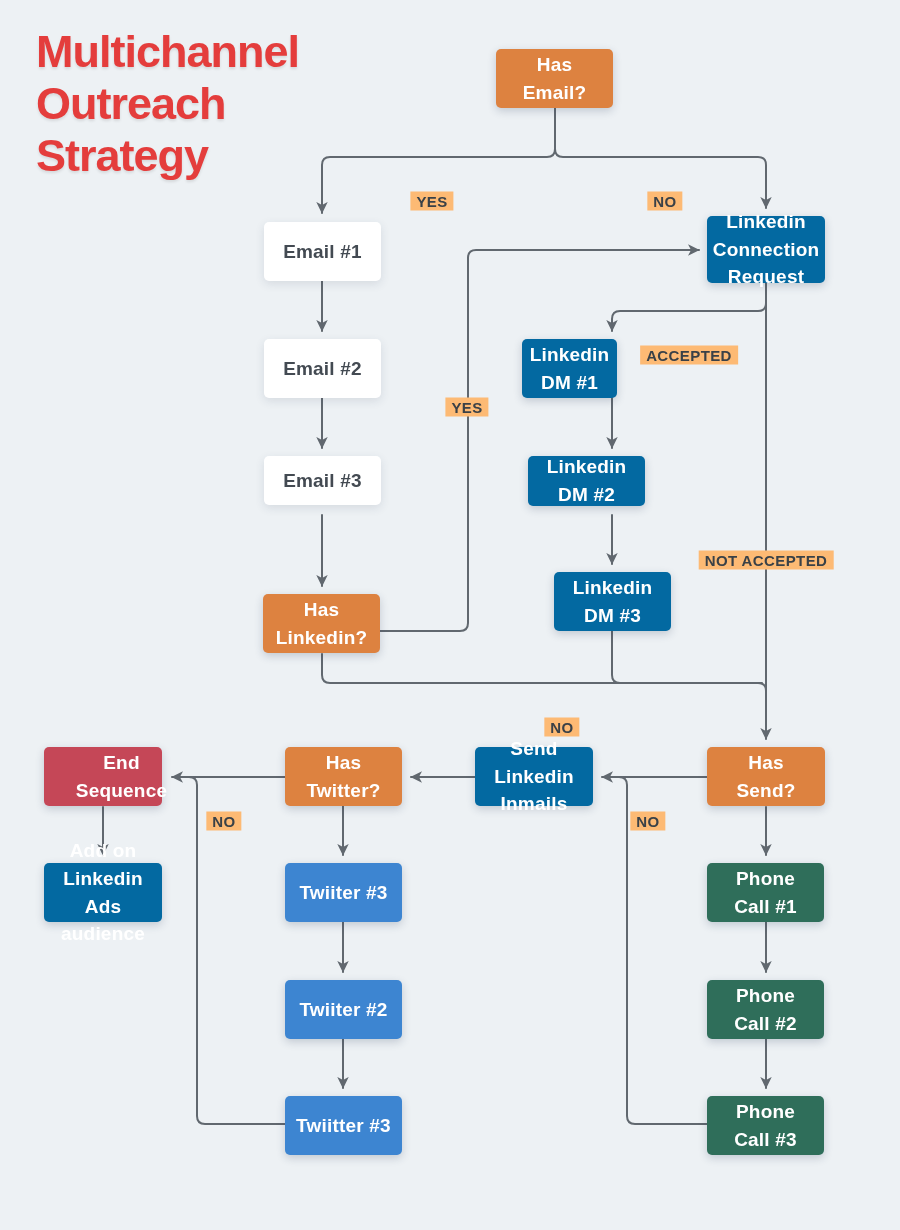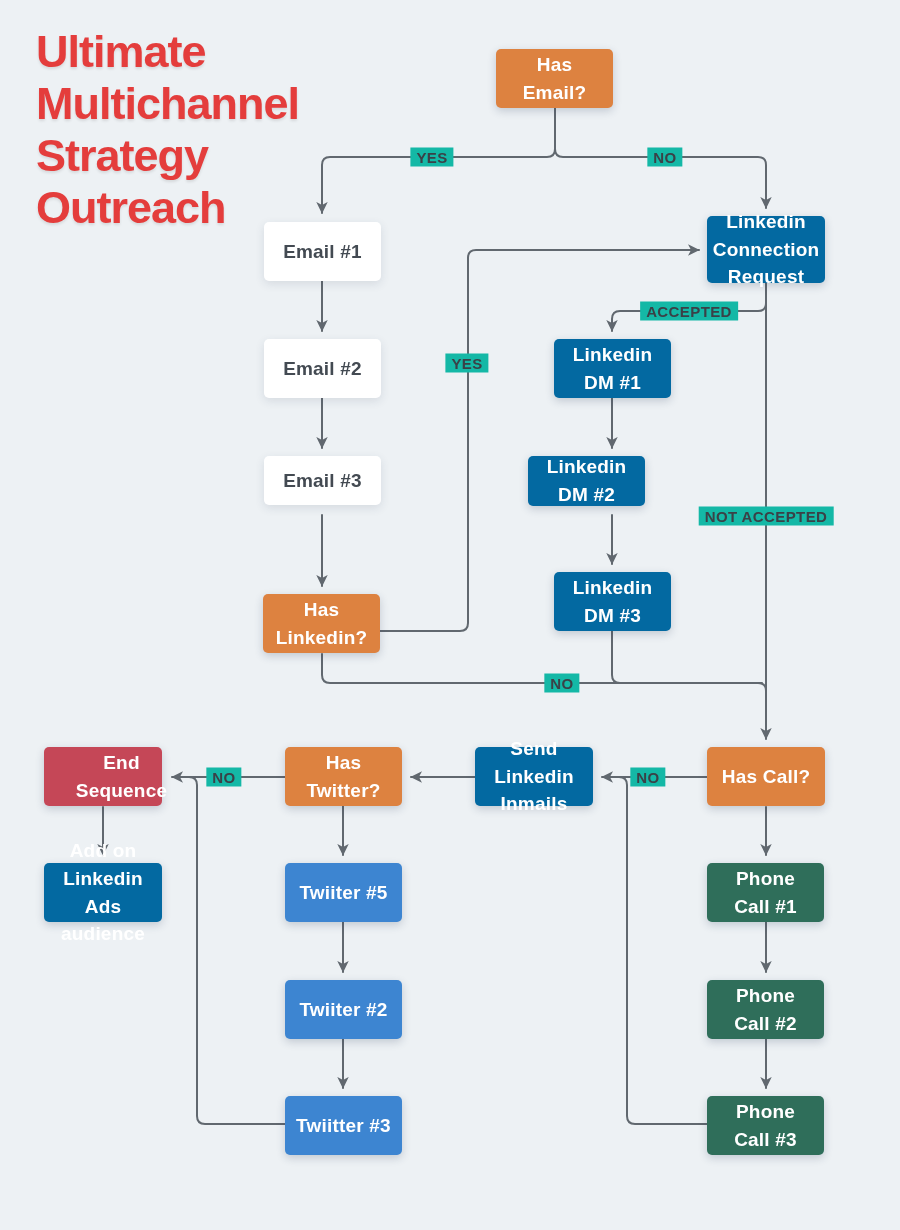--- a/index.html
+++ b/index.html
@@ -30,24 +30,24 @@
   }
   .orange{background:#dd8240;}
   .purple{background:#0369a1;}
   .blue{background:#3d85d1;}
   .green{background:#2f6e5a;}
   .red{background:#c54757;padding-left:47px;}
   .white{background:#ffffff;color:#434a52;box-shadow:0 3px 10px rgba(40,60,90,0.12);}
   .edge-label{
     position:absolute;
     transform:translate(-50%,-50%);
-    background:#14b8a6;
+    background:#fdba74;
     padding:1px 6px;
     font-size:15px;font-weight:700;letter-spacing:0.4px;
-    color:#3a4147;white-space:nowrap;
+    color:#3a4147;white-space:nowrap;margin-top:44px;
   }
 </style>
 </head>
 <body>
 
 <div class="canvas">
 
   <svg class="connectors" width="900" height="1230" viewBox="0 0 900 1230">
     <defs>
       <marker id="arrow" viewBox="0 0 10 10" refX="8.5" refY="5" markerWidth="6.5" markerHeight="6.5" orient="auto-start-reverse">
@@ -102,40 +102,39 @@
   <div class="edge-label" style="left:432px;top:157px">YES</div>
   <div class="edge-label" style="left:665px;top:157px">NO</div>
   <div class="edge-label" style="left:467px;top:363px">YES</div>
   <div class="edge-label" style="left:689px;top:311px">ACCEPTED</div>
   <div class="edge-label" style="left:766px;top:516px">NOT ACCEPTED</div>
   <div class="edge-label" style="left:562px;top:683px">NO</div>
   <div class="edge-label" style="left:648px;top:777px">NO</div>
   <div class="edge-label" style="left:224px;top:777px">NO</div>
 
   <div class="title">
-    <div>Ultimate</div>
     <div>Multichannel</div>
+    <div>Outreach</div>
     <div>Strategy</div>
-    <div>Outreach</div>
   </div>
 
   <div class="node orange" style="left:496px;top:49px;width:117px;height:59px">Has Email?</div>
   <div class="node white" style="left:264px;top:222px;width:117px;height:59px">Email #1</div>
   <div class="node white" style="left:264px;top:339px;width:117px;height:59px">Email #2</div>
   <div class="node white" style="left:264px;top:456px;width:117px;height:49px">Email #3</div>
   <div class="node orange" style="left:263px;top:594px;width:117px;height:59px">Has Linkedin?</div>
   <div class="node purple" style="left:707px;top:216px;width:118px;height:67px">Linkedin Connection Request</div>
-  <div class="node purple" style="left:554px;top:339px;width:117px;height:59px">Linkedin DM #1</div>
+  <div class="node purple" style="left:522px;top:339px;width:95px;height:59px">Linkedin DM #1</div>
   <div class="node purple" style="left:528px;top:456px;width:117px;height:50px">Linkedin DM #2</div>
   <div class="node purple" style="left:554px;top:572px;width:117px;height:59px">Linkedin DM #3</div>
   <div class="node red" style="left:44px;top:747px;width:118px;height:59px">End Sequence</div>
   <div class="node orange" style="left:285px;top:747px;width:117px;height:59px">Has Twitter?</div>
   <div class="node purple" style="left:475px;top:747px;width:118px;height:59px">Send Linkedin Inmails</div>
-  <div class="node orange" style="left:707px;top:747px;width:118px;height:59px">Has Call?</div>
+  <div class="node orange" style="left:707px;top:747px;width:118px;height:59px">Has Send?</div>
   <div class="node purple" style="left:44px;top:863px;width:118px;height:59px">Add on Linkedin Ads audience</div>
-  <div class="node blue" style="left:285px;top:863px;width:117px;height:59px">Twiiter #5</div>
+  <div class="node blue" style="left:285px;top:863px;width:117px;height:59px">Twiiter #3</div>
   <div class="node blue" style="left:285px;top:980px;width:117px;height:59px">Twiiter #2</div>
   <div class="node blue" style="left:285px;top:1096px;width:117px;height:59px">Twiitter #3</div>
   <div class="node green" style="left:707px;top:863px;width:117px;height:59px">Phone Call #1</div>
   <div class="node green" style="left:707px;top:980px;width:117px;height:59px">Phone Call #2</div>
   <div class="node green" style="left:707px;top:1096px;width:117px;height:59px">Phone Call #3</div>
 
 </div>
 
 </body></html>

